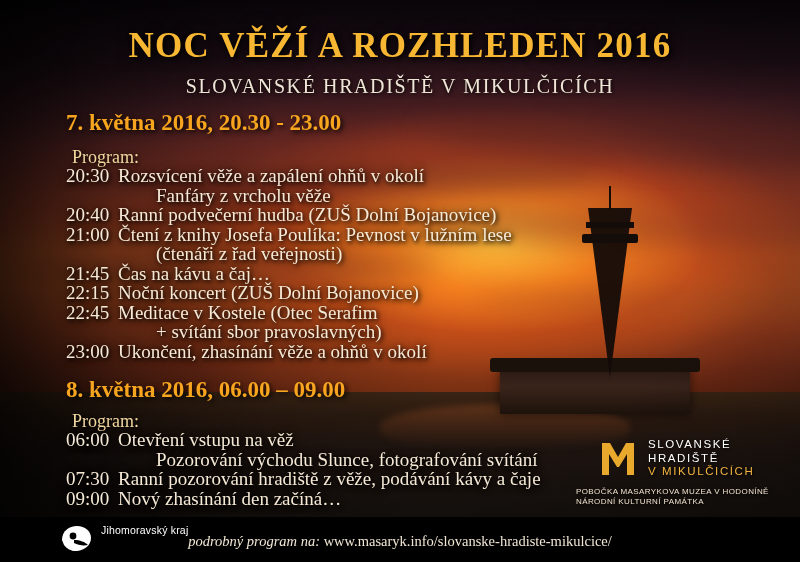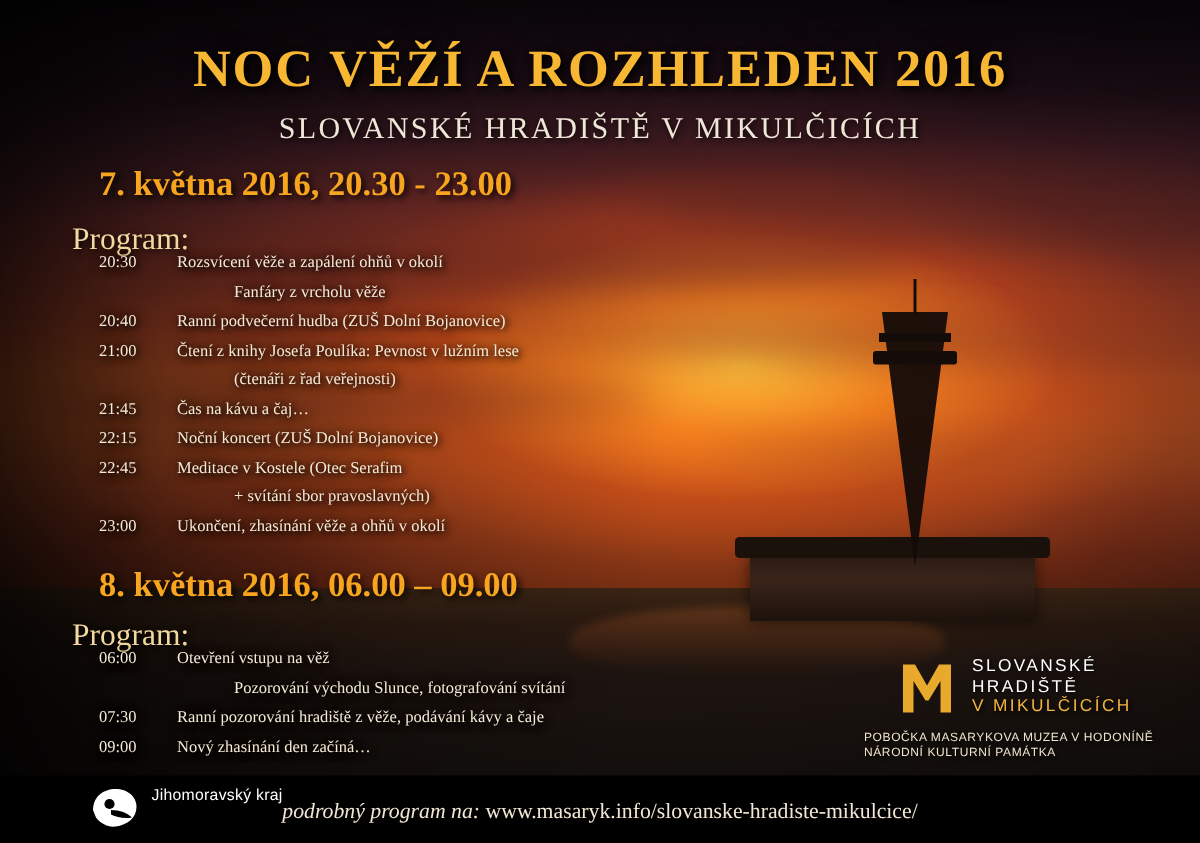--- a/index.html
+++ b/index.html
@@ -186,34 +186,34 @@
     font-size: 23px;
     font-weight: bold;
     color: #f7a51f;
     text-shadow: 2px 2px 5px rgba(0,0,0,0.95);
   }
   .day1 { top: 110px; }
   .day2 { top: 377px; }
 
   .program-label {
     position: absolute;
-    left: 48px;
-    font-size: 21px;
+    left: 72px;
+    font-size: 18px;
     color: #f3d9a0;
     text-shadow: 1px 1px 4px rgba(0,0,0,0.95);
   }
   .pl1 { top: 147px; }
   .pl2 { top: 411px; }
 
   .schedule {
     position: absolute;
     left: 66px;
     width: 560px;
     color: #f6ead6;
-    font-size: 11px;
+    font-size: 19px;
     line-height: 19.5px;
     text-shadow: 1.5px 1.5px 4px rgba(0,0,0,0.98), 0 0 8px rgba(0,0,0,0.8);
   }
   .s1 { top: 166px; }
   .s2 { top: 430px; }
   .row { display: flex; align-items: flex-start; }
   .row .time {
     width: 52px;
     flex: 0 0 52px;
   }

